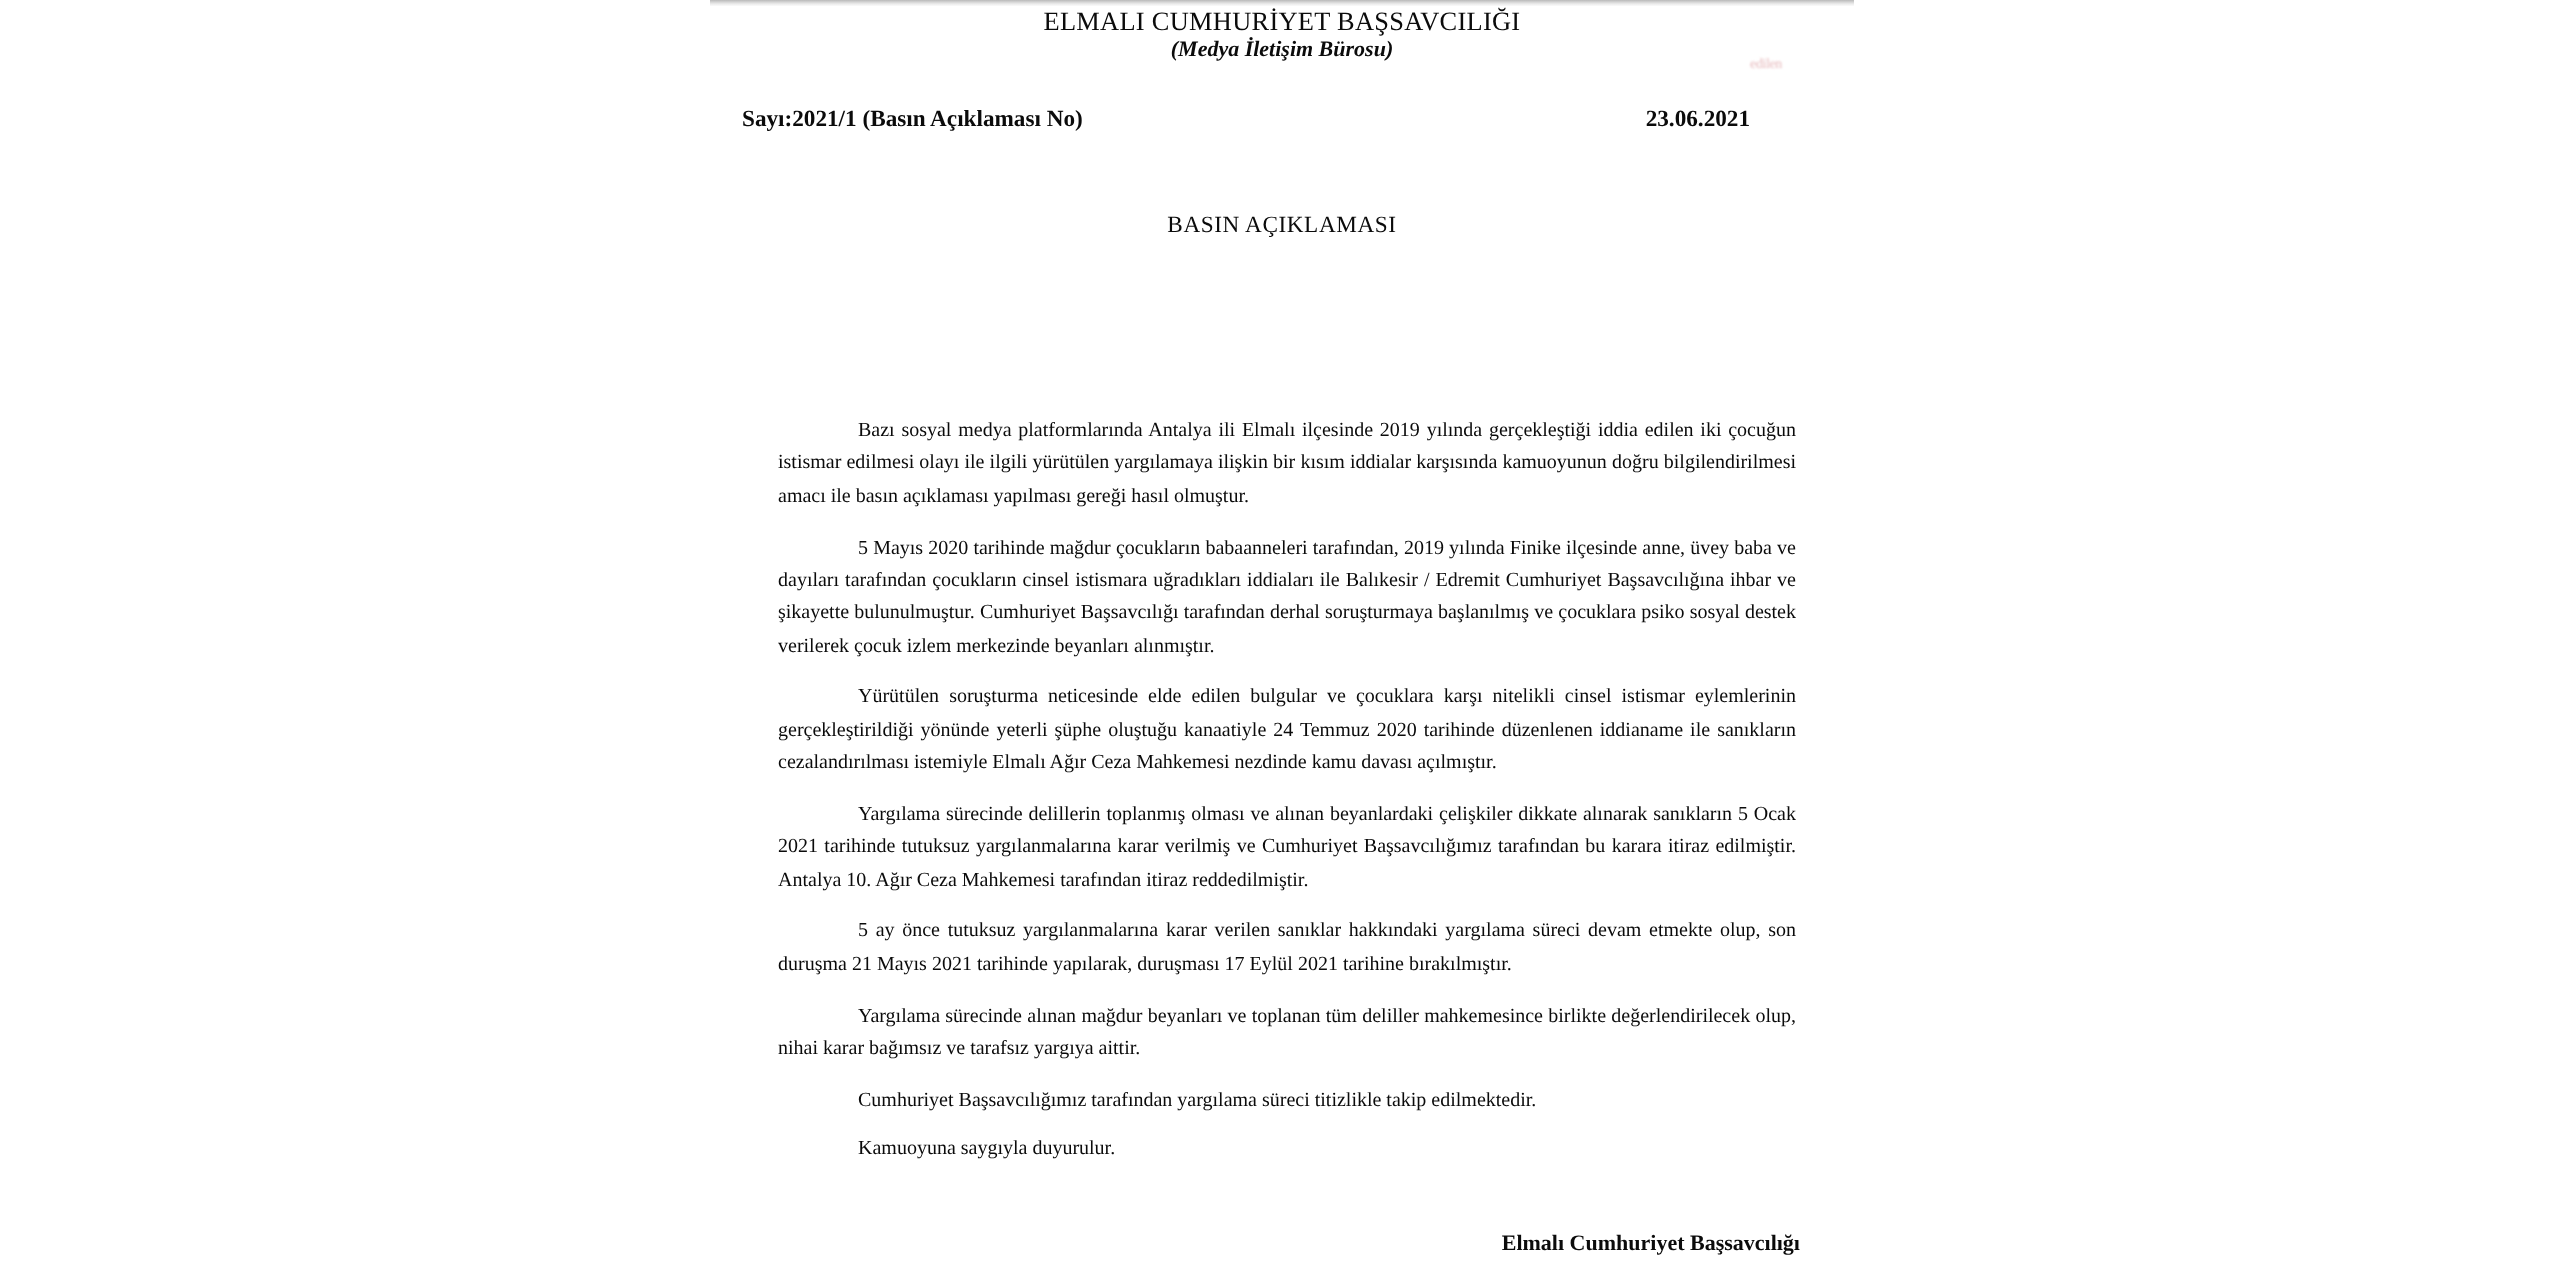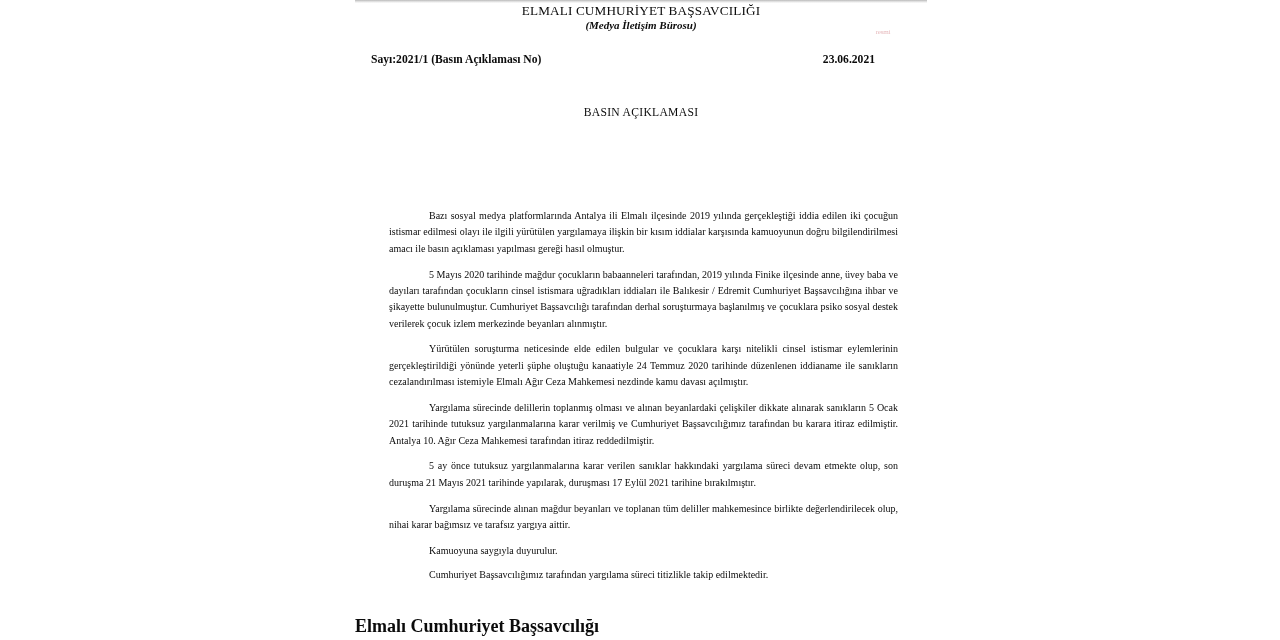--- a/index.html
+++ b/index.html
@@ -119,51 +119,52 @@
   }
   .doc-body p:last-child { margin-bottom: 0; }
   .doc-body p.tight { margin-bottom: 8px; }
 
   
   .signature {
     position: absolute;
     left: 0;
     top: 616px;
     width: 545px;
-    font-size: 18px;
+    text-align: right;
+    font-size: 11px;
     font-weight: bold;
   }
 </style>
 </head>
 <body>
 
 <div id="page-sheet">
 
   <div id="page-top-edge"></div>
 
   <div class="doc-header">
     <div class="line1">ELMALI CUMHURİYET BAŞSAVCILIĞI</div>
     <div class="line2">(Medya İletişim Bürosu)</div>
   </div>
 
-  <div id="red-stamp">resmi</div>
+  <div id="red-stamp">edilen</div>
 
   <div class="meta-row">
     <span>Sayı:2021/1 (Basın Açıklaması No)</span>
     <span>23.06.2021</span>
   </div>
 
   <div class="doc-title">BASIN AÇIKLAMASI</div>
 
   <div class="doc-body">
     <p>Bazı sosyal medya platformlarında Antalya ili Elmalı ilçesinde 2019 yılında gerçekleştiği iddia edilen iki çocuğun istismar edilmesi olayı ile ilgili yürütülen yargılamaya ilişkin bir kısım iddialar karşısında kamuoyunun doğru bilgilendirilmesi amacı ile basın açıklaması yapılması gereği hasıl olmuştur.</p>
     <p>5 Mayıs 2020 tarihinde mağdur çocukların babaanneleri tarafından, 2019 yılında Finike ilçesinde anne, üvey baba ve dayıları tarafından çocukların cinsel istismara uğradıkları iddiaları ile Balıkesir / Edremit Cumhuriyet Başsavcılığına ihbar ve şikayette bulunulmuştur. Cumhuriyet Başsavcılığı tarafından derhal soruşturmaya başlanılmış ve çocuklara psiko sosyal destek verilerek çocuk izlem merkezinde beyanları alınmıştır.</p>
     <p>Yürütülen soruşturma neticesinde elde edilen bulgular ve çocuklara karşı nitelikli cinsel istismar eylemlerinin gerçekleştirildiği yönünde yeterli şüphe oluştuğu kanaatiyle 24 Temmuz 2020 tarihinde düzenlenen iddianame ile sanıkların cezalandırılması istemiyle Elmalı Ağır Ceza Mahkemesi nezdinde kamu davası açılmıştır.</p>
     <p>Yargılama sürecinde delillerin toplanmış olması ve alınan beyanlardaki çelişkiler dikkate alınarak sanıkların 5 Ocak 2021 tarihinde tutuksuz yargılanmalarına karar verilmiş ve Cumhuriyet Başsavcılığımız tarafından bu karara itiraz edilmiştir. Antalya 10. Ağır Ceza Mahkemesi tarafından itiraz reddedilmiştir.</p>
     <p>5 ay önce tutuksuz yargılanmalarına karar verilen sanıklar hakkındaki yargılama süreci devam etmekte olup, son duruşma 21 Mayıs 2021 tarihinde yapılarak, duruşması 17 Eylül 2021 tarihine bırakılmıştır.</p>
     <p>Yargılama sürecinde alınan mağdur beyanları ve toplanan tüm deliller mahkemesince birlikte değerlendirilecek olup, nihai karar bağımsız ve tarafsız yargıya aittir.</p>
+    <p class="tight">Cumhuriyet Başsavcılığımız tarafından yargılama süreci titizlikle takip edilmektedir.</p>
     <p class="tight">Kamuoyuna saygıyla duyurulur.</p>
-    <p class="tight">Cumhuriyet Başsavcılığımız tarafından yargılama süreci titizlikle takip edilmektedir.</p>
   </div>
 
   <div class="signature">Elmalı Cumhuriyet Başsavcılığı</div>
 
 </div>
 
 </body></html>

